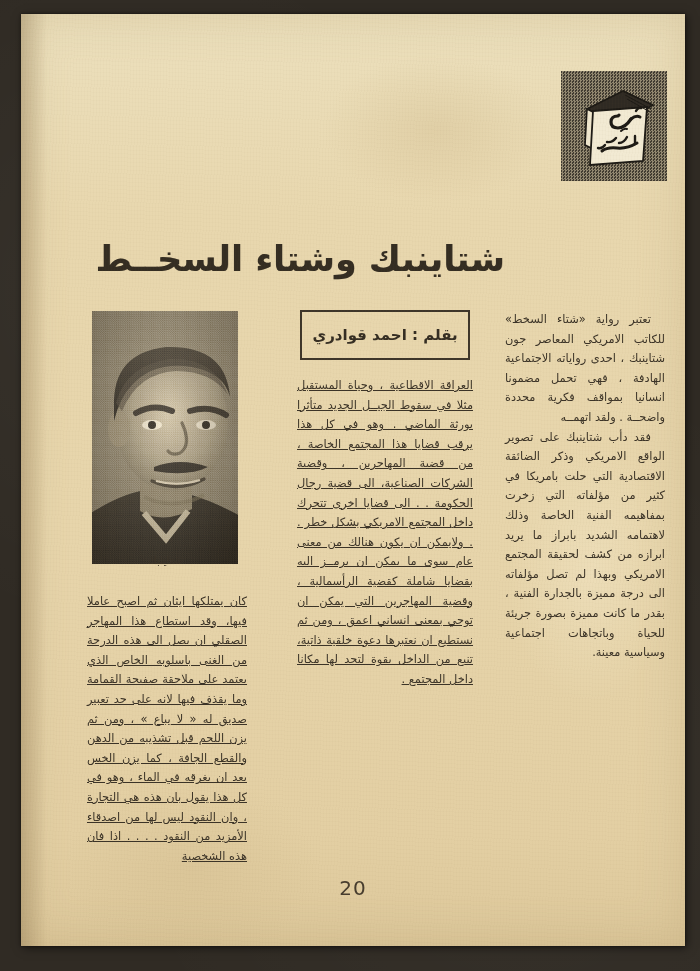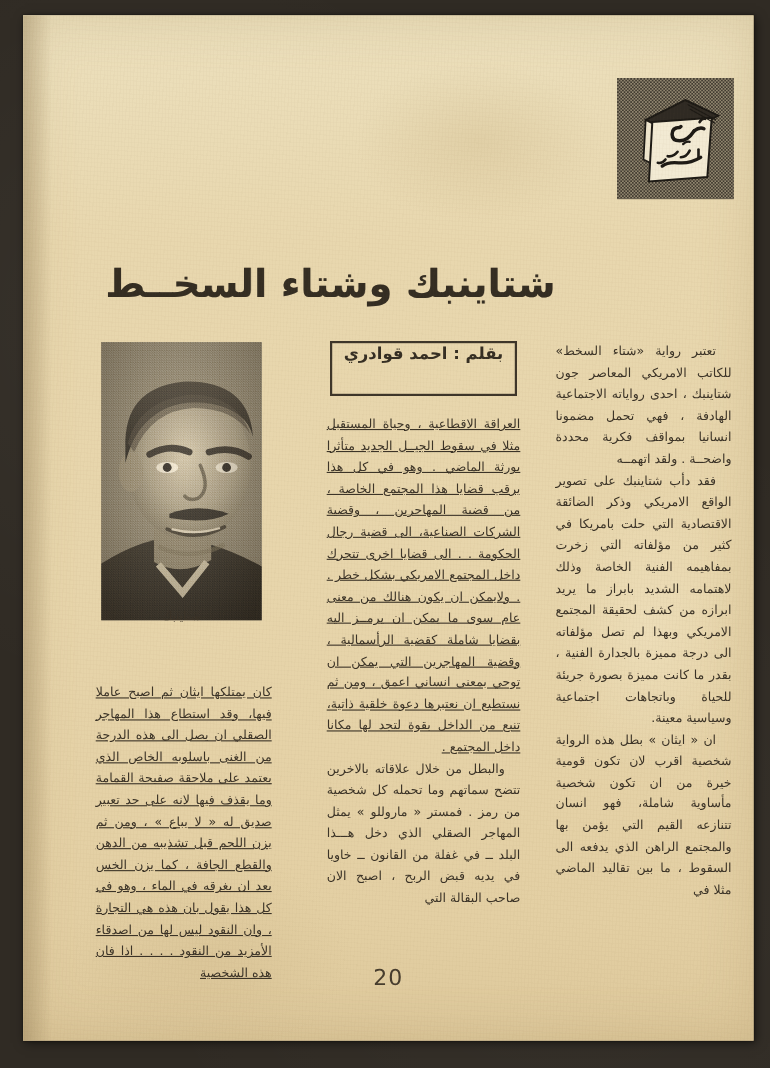--- a/index.html
+++ b/index.html
@@ -106,20 +106,21 @@
   
   .byline-box {
     position: absolute;
     right: 215px;
     top: 296px;
     width: 170px;
     height: 50px;
     border: 2px solid #3d3529;
     box-sizing: border-box;
     display: flex;
+    align-items: center;
     justify-content: center;
   }
   .byline-box .inner {
     font-size: 15px;
     font-weight: 600;
     color: #352e23;
     letter-spacing: 0.3px;
   }
 
   
@@ -171,21 +172,21 @@
     line-height: 19.6px;
     color: #3b3327;
     text-align: justify;
     text-justify: inter-word;
   }
   .col p { margin: 0 0 0 0; text-indent: 14px; }
   .col p.noindent { text-indent: 0; text-decoration: underline; }
 
   #col-right  { right: 20px;  top: 296px;  width: 160px; }
   #col-middle { right: 212px; top: 362px;  width: 176px; }
-  #col-left   { left: 66px;   top: 606px;  width: 160px; }
+  #col-left   { left: 66px;   top: 578px;  width: 160px; }
 
   
   .page-number {
     position: absolute;
     left: 0; right: 0;
     top: 862px;
     text-align: center;
     font-size: 20px;
     color: #463c2d;
     letter-spacing: 1px;
@@ -302,26 +303,24 @@
         </svg>
       </div>
       <div class="photo-grain"></div>
       <div class="photo-vignette"></div>
     </div>
     <div class="photo-caption">شتاينبك</div>
 
     <div class="col" id="col-right">
       <p>تعتبر رواية «شتاء السخط» للكاتب الامريكي المعاصر جون شتاينبك ، احدى رواياته الاجتماعية الهادفة ، فهي تحمل مضمونا انسانيا بمواقف فكرية محددة واضحــة . ولقد اتهمــه</p>
       <p>فقد دأب شتاينبك على تصوير الواقع الامريكي وذكر الضائقة الاقتصادية التي حلت بامريكا في كثير من مؤلفاته التي زخرت بمفاهيمه الفنية الخاصة وذلك لاهتمامه الشديد بابراز ما يريد ابرازه من كشف لحقيقة المجتمع الامريكي وبهذا لم تصل مؤلفاته الى درجة مميزة بالجدارة الفنية ، بقدر ما كانت مميزة بصورة جريئة للحياة وباتجاهات اجتماعية وسياسية معينة.</p>
-      <p>ان « ايثان » بطل هذه الرواية شخصية اقرب لان تكون قومية خيرة من ان تكون شخصية مأساوية شاملة، فهو انسان تتنازعه القيم التي يؤمن بها والمجتمع الراهن الذي يدفعه الى السقوط ، ما بين تقاليد الماضي مثلا في</p>
     </div>
 
     <div class="col" id="col-middle">
       <p class="noindent">العراقة الاقطاعية ، وحياة المستقبل مثلا في سقوط الجيــل الجديد متأثرا بورثة الماضي . وهو في كل هذا يرقب قضايا هذا المجتمع الخاصة ، من قضية المهاجرين ، وقضية الشركات الصناعية، الى قضية رجال الحكومة . . الى قضايا اخرى تتحرك داخل المجتمع الامريكي بشكل خطر . . ولايمكن ان يكون هنالك من معنى عام سوى ما يمكن ان يرمــز اليه بقضايا شاملة كقضية الرأسمالية ، وقضية المهاجرين التي يمكن ان توحي بمعنى انساني اعمق ، ومن ثم نستطيع ان نعتبرها دعوة خلقية ذاتية، تنبع من الداخل بقوة لتجد لها مكانا داخل المجتمع .</p>
-      <p>والبطل من خلال علاقاته بالاخرين تتضح سماتهم وما تحمله كل شخصية من رمز . فمستر « ماروللو » يمثل المهاجر الصقلي الذي دخل هـــذا البلد ــ في غفلة من القانون ــ خاويا في يديه قبض الربح ، اصبح الان صاحب البقالة التي</p>
     </div>
 
     <div class="col" id="col-left">
       <p class="noindent">كان يمتلكها ايثان ثم اصبح عاملا فيها، وقد استطاع هذا المهاجر الصقلي ان يصل الى هذه الدرجة من الغنى باسلوبه الخاص الذي يعتمد على ملاحقة صفيحة القمامة وما يقذف فيها لانه على حد تعبير صديق له « لا يباع » ، ومن ثم يزن اللحم قبل تشذيبه من الدهن والقطع الجافة ، كما يزن الخس بعد ان يغرقه في الماء ، وهو في كل هذا يقول بان هذه هي التجارة ، وان النقود ليس لها من اصدقاء الأمزيد من النقود . . . . اذا فان هذه الشخصية</p>
     </div>
 
     <div class="page-number">20</div>
 
   </div>
 </div>

